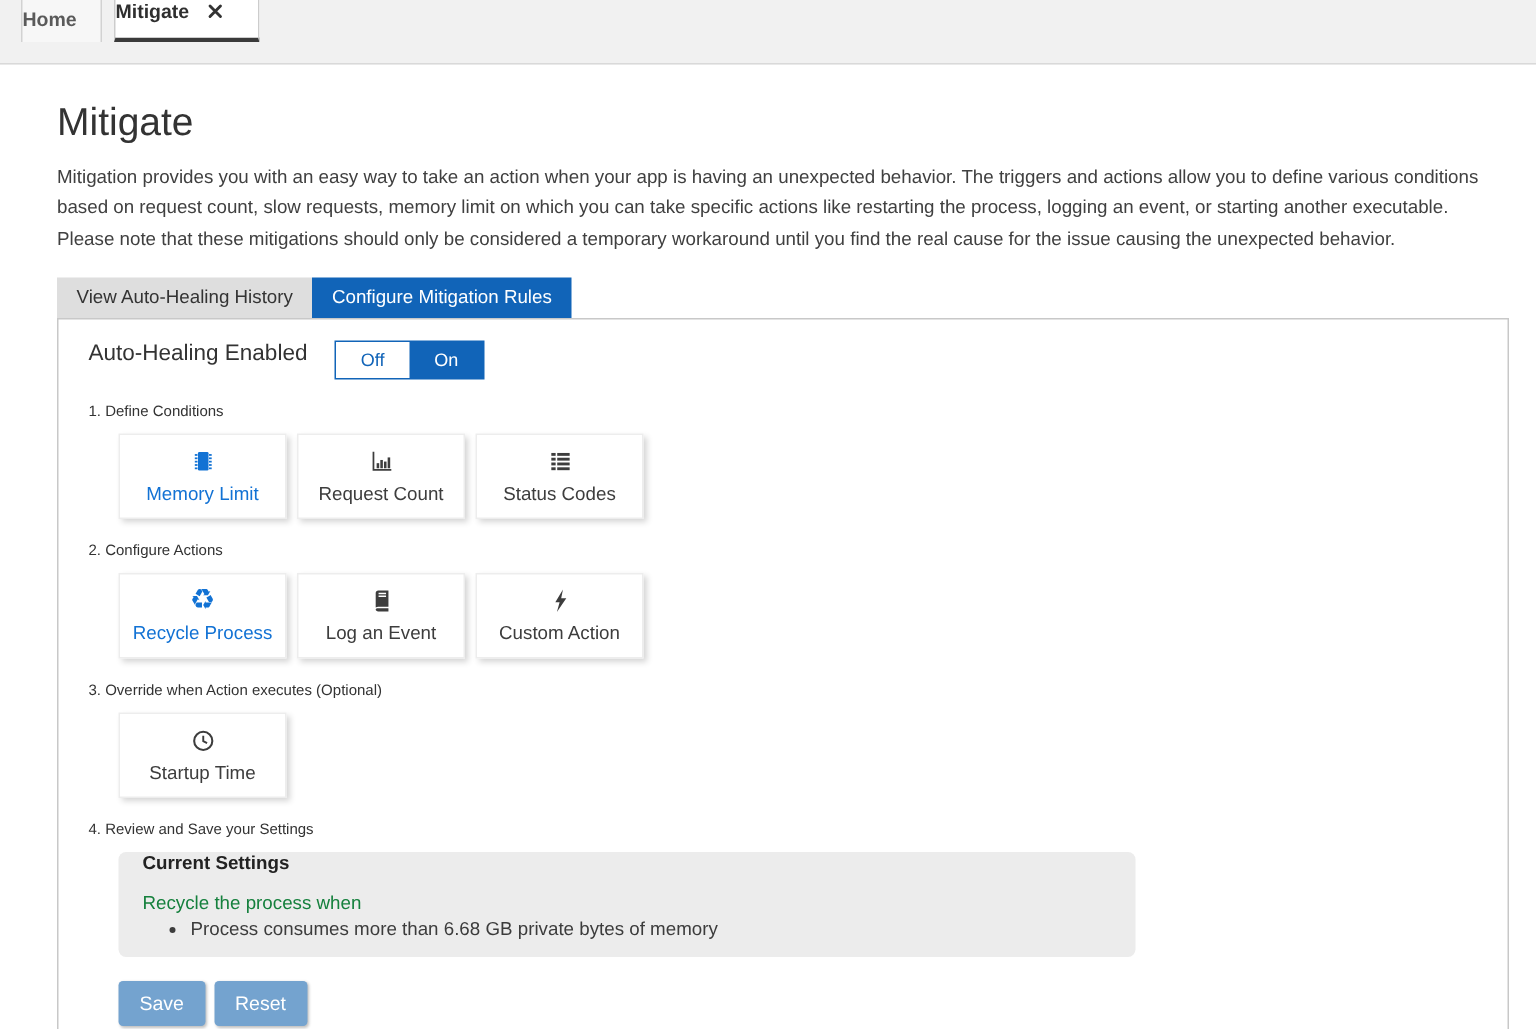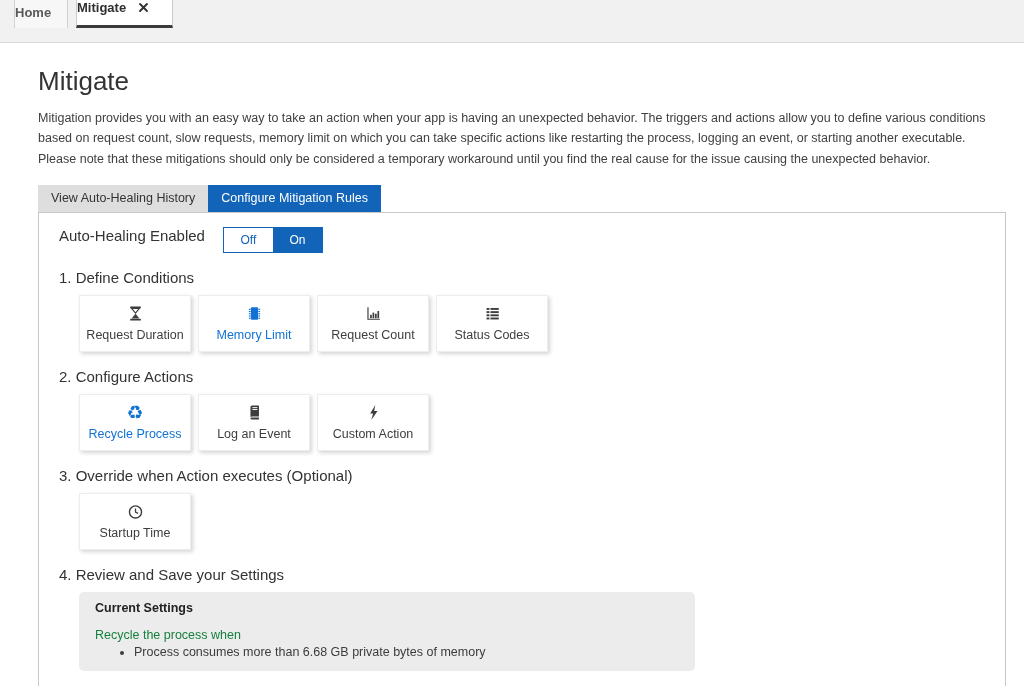--- a/index.html
+++ b/index.html
@@ -98,21 +98,21 @@
     width: 49px; height: 24px;
     display: flex; align-items: center; justify-content: center;
     font-size: 12px;
     cursor: pointer;
   }
   .toggle .seg.off { background: #ffffff; color: var(--accent); }
   .toggle .seg.on  { background: var(--accent); color: #ffffff; }
 
   .section-title {
     margin: 16px 0 9px;
-    font-size: 15px;
+    font-size: 10px;
     color: #333;
   }
 
   .cards { display: flex; gap: 7px; margin-left: 20px; }
   .card {
     width: 112px; height: 57px;
     background: #ffffff;
     border: 1px solid #ededed;
     box-shadow: 2px 2px 4px rgba(0,0,0,0.17);
     display: flex; flex-direction: column;
@@ -122,31 +122,31 @@
     color: #3d3d3d;
     cursor: pointer;
   }
   .card .icon { height: 19px; display: flex; align-items: center; justify-content: center; }
   .card .icon svg { width: 17px; height: 17px; }
   .card.selected { color: var(--accent-bright); }
   .recycle-glyph { font-family: "DejaVu Sans", sans-serif; font-size: 19px; line-height: 19px; }
 
   .review-box {
     margin-left: 20px;
-    width: 616px;
+    width: 678px;
     background: #ececec;
     border-radius: 5px;
-    padding: 9px 16px 10px;
+    padding: 0 16px 10px;
     font-size: 12.5px;
     color: #333;
   }
   .review-box .cs-title { font-weight: bold; font-size: 12.5px; color: #222; margin-bottom: 13px; }
   .review-box .cs-intro { margin-bottom: 3px; color: #15803d; }
   .review-box ul { margin: 2px 0 0 30px; color: #3c3c3c; }
-  .review-box li { margin: 2px 9px; }
+  .review-box li { margin: 2px 2px; }
 
   .btn-row { margin: 16px 0 0 20px; display: flex; gap: 6px; }
   .btn {
     background: var(--button-blue);
     color: #ffffff;
     border: none;
     border-radius: 3px;
     padding: 7px 14px 8px;
     font-size: 13px;
     font-family: inherit;
@@ -185,31 +185,20 @@
     <div class="autoheal-row">
       <span class="autoheal-label">Auto-Healing Enabled</span>
       <div class="toggle">
         <div class="seg off">Off</div>
         <div class="seg on">On</div>
       </div>
     </div>
 
     <div class="section-title">1. Define Conditions</div>
     <div class="cards">
-      <div class="card">
-        <span class="icon">
-          <svg viewBox="0 0 16 16" fill="currentColor">
-            <rect x="3" y="1.4" width="10" height="1.6"></rect>
-            <rect x="3" y="13" width="10" height="1.6"></rect>
-            <path d="M4.3 3.2h7.4L8 7.7 4.3 3.2z" fill="none" stroke="currentColor" stroke-width="1.1"></path>
-            <path d="M8 8.3l3.7 4.5H4.3L8 8.3z"></path>
-          </svg>
-        </span>
-        <span>Request Duration</span>
-      </div>
       <div class="card selected">
         <span class="icon">
           <svg viewBox="0 0 16 16" fill="currentColor">
             <rect x="4.7" y="2.2" width="6.6" height="11.6" rx="0.8"></rect>
             <rect x="2.7" y="3.5" width="1.7" height="1.1"></rect>
               <rect x="2.7" y="5.6" width="1.7" height="1.1"></rect>
             <rect x="2.7" y="7.7" width="1.7" height="1.1"></rect>
               <rect x="2.7" y="9.8" width="1.7" height="1.1"></rect>
             <rect x="2.7" y="11.9" width="1.7" height="1.1"></rect>
             <rect x="11.6" y="3.5" width="1.7" height="1.1"></rect>

